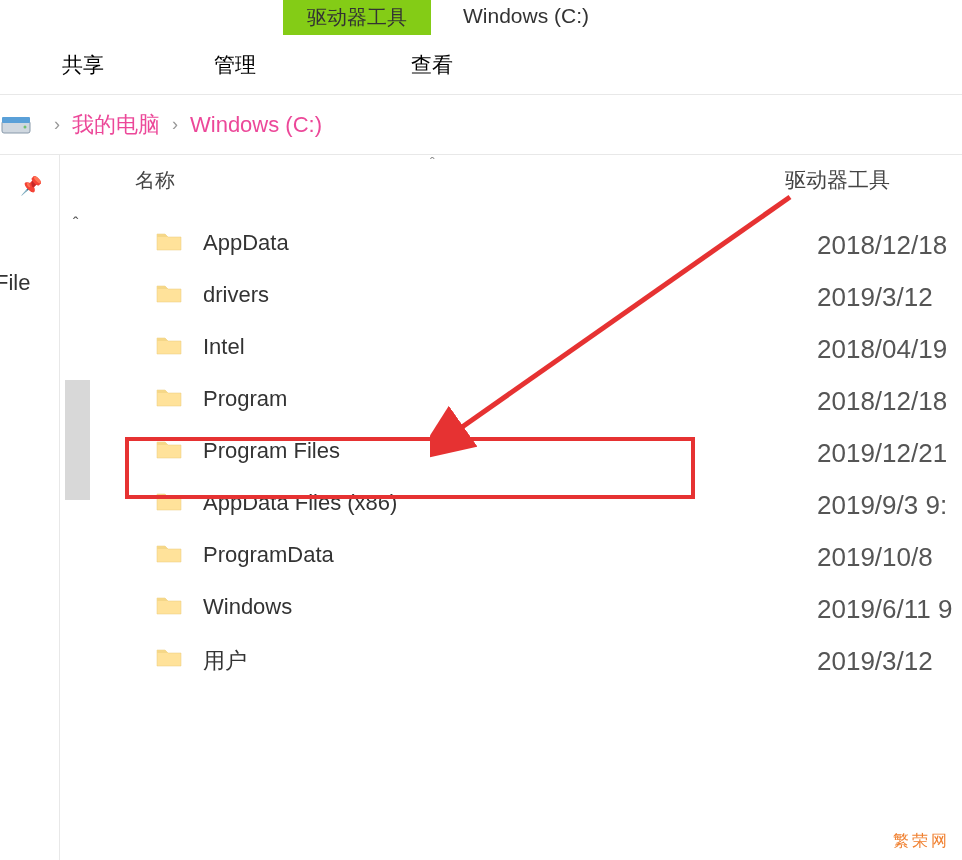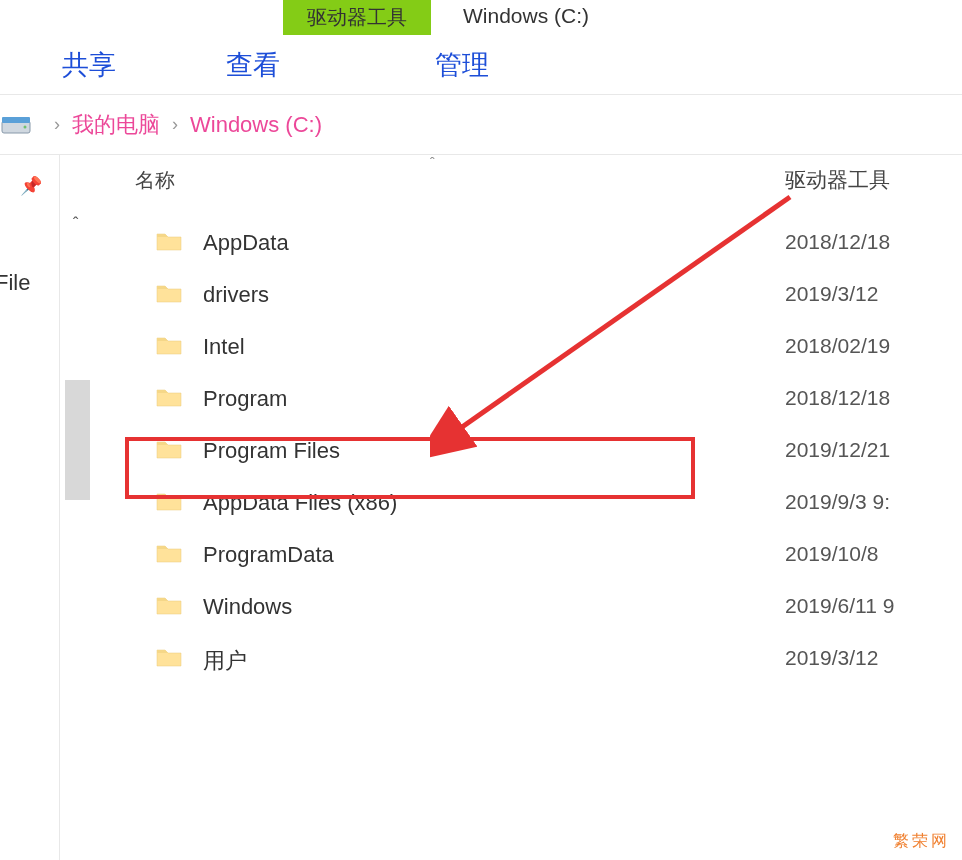--- a/index.html
+++ b/index.html
@@ -34,22 +34,22 @@
       margin-left: 32px;
       margin-top: 4px;
     }
     .ribbon-tabs {
       display: flex;
       height: 60px;
       align-items: center;
       border-bottom: 1px solid #e8e8e8;
     }
     .tab {
-      font-size: 27px;
-      color: #1d4ed8;
+      font-size: 21px;
+      color: #000000;
       padding: 10px 30px;
       cursor: pointer;
       text-align: center;
     }
     .tab:first-child { margin-left: 32px; }
     .tab:nth-child(2) { margin-left: 50px; }
     .tab:nth-child(3) { margin-left: 95px; }
     .address-bar {
       display: flex;
       align-items: center;
@@ -152,22 +152,22 @@
       width: 28px;
       height: 22px;
       margin-right: 20px;
     }
     .file-name {
       font-size: 22px;
       color: #333;
     }
     .file-date {
       position: absolute;
-      left: 725px;
-      font-size: 21px;
+      left: 757px;
+      font-size: 26px;
       color: #555;
     }
     .highlight-box {
       position: absolute;
       border: 4px solid #e63232;
       left: 65px;
       top: 282px;
       width: 570px;
       height: 62px;
       pointer-events: none;
@@ -190,22 +190,22 @@
 </head>
 <body>
 
 <div class="title-bar">
   <span class="drive-tools">驱动器工具</span>
   <span class="title-text">Windows (C:)</span>
 </div>
 
 <div class="ribbon-tabs">
   <span class="tab">共享</span>
+  <span class="tab">管理</span>
   <span class="tab">查看</span>
-  <span class="tab">管理</span>
 </div>
 
 <div class="address-bar">
   <svg class="drive-icon" viewBox="0 0 32 20">
     <rect x="2" y="6" width="28" height="12" rx="2" fill="#d0d8e0" stroke="#8899aa" stroke-width="1"></rect>
     <rect x="2" y="2" width="28" height="6" rx="1" fill="#5aa0d8"></rect>
     <circle cx="25" cy="12" r="1.5" fill="#70c070"></circle>
   </svg>
   <span class="chevron">›</span>
   <span class="breadcrumb-item">我的电脑</span>
@@ -245,21 +245,21 @@
           </svg>
           <span class="file-name">drivers</span>
           <span class="file-date">2019/3/12</span>
         </div>
         <div class="file-row">
           <svg class="folder-icon" viewBox="0 0 28 22">
             <path d="M2 4 L10 4 L13 7 L26 7 L26 20 L2 20 Z" fill="#ffe29a" stroke="#e8c878" stroke-width="0.5"></path>
             <path d="M2 4 L10 4 L13 7 L2 7 Z" fill="#f5d788"></path>
           </svg>
           <span class="file-name">Intel</span>
-          <span class="file-date">2018/02/19</span>
+          <span class="file-date">2018/04/19</span>
         </div>
         <div class="file-row">
           <svg class="folder-icon" viewBox="0 0 28 22">
             <path d="M2 4 L10 4 L13 7 L26 7 L26 20 L2 20 Z" fill="#ffe29a" stroke="#e8c878" stroke-width="0.5"></path>
             <path d="M2 4 L10 4 L13 7 L2 7 Z" fill="#f5d788"></path>
           </svg>
           <span class="file-name">Program</span>
           <span class="file-date">2018/12/18</span>
         </div>
         <div class="file-row">

